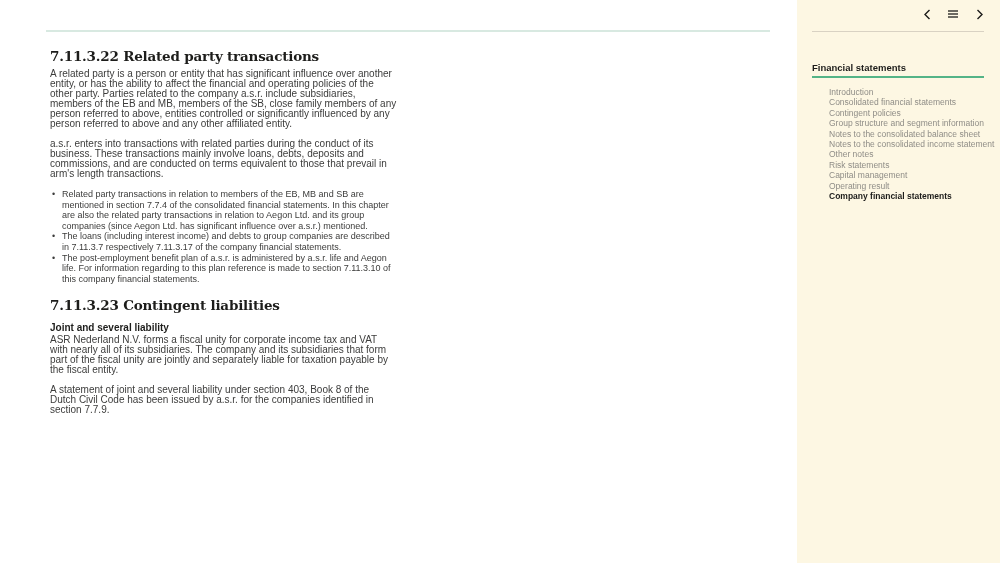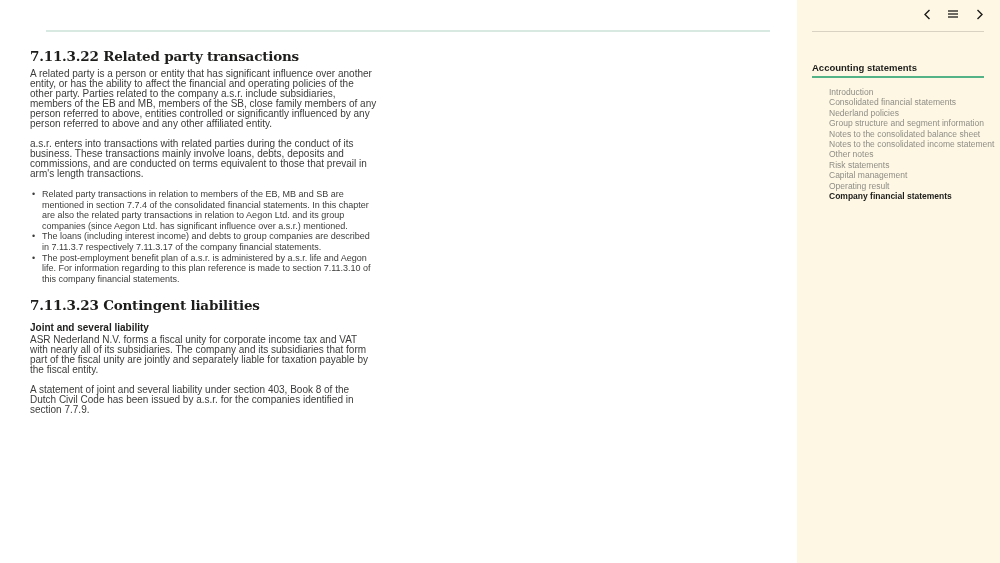--- a/index.html
+++ b/index.html
@@ -10,21 +10,21 @@
 
   
   .run-header { position:absolute; top:11px; left:46px; width:724px; text-align:right; white-space:nowrap; }
   .run-header .sec { font-size:8px; color:#9a9995; letter-spacing:.1px; }
   .run-header .dot { font-size:9px; color:#54b487; margin:0 4px; }
   .run-header .rep { font-size:8.2px; font-weight:bold; color:#1d1d1b; }
   .run-header .pg  { font-size:11px; font-weight:bold; color:#1d1d1b; margin-left:12px; }
   .header-rule { position:absolute; top:30px; left:46px; width:724px; height:2px; background:#d8e9e1; }
 
   
-  .content { position:absolute; top:48px; left:30px; width:347px; color:#3c3c3b; }
+  .content { position:absolute; top:48px; left:50px; width:347px; color:#3c3c3b; }
   .content h1 { font-family:"DejaVu Serif", serif; font-size:13.5px; font-weight:bold; color:#1d1d1b; letter-spacing:-.2px; margin-bottom:5px; }
   .content h2 { font-size:10px; font-weight:bold; color:#1d1d1b; margin:9px 0 2px 0; }
   .content p  { font-size:10px; line-height:10px; margin-bottom:10px; color:#3c3c3b; }
   .content ul { list-style:none; margin:0 0 2px 0; }
   .content li { position:relative; font-size:9px; line-height:10.6px; padding-left:12px; color:#3c3c3b; }
   .content li::before { content:"•"; position:absolute; left:2px; top:0; color:#3c3c3b; }
   .sect2 { margin-top:13px; }
 
   
   .sidebar { position:absolute; top:0; left:797px; width:203px; height:563px; background:#fdf7e3; }
@@ -82,27 +82,27 @@
       </span>
       <span class="icon">
         <svg width="11" height="11" viewBox="0 0 11 11">
             <polyline points="3.5,1 8,5.5 3.5,10" fill="none" stroke="#1d1d1b" stroke-width="1.4"></polyline>
           </svg>
       </span>
     </div>
 
     <div class="side-divider"></div>
 
-    <div class="side-title">Accounting statements</div>
+    <div class="side-title">Financial statements</div>
     <div class="side-accent"></div>
 
     <ul class="side-list">
       <li>Introduction</li>
       <li>Consolidated financial statements</li>
-      <li>Nederland policies</li>
+      <li>Contingent policies</li>
       <li>Group structure and segment information</li>
       <li>Notes to the consolidated balance sheet</li>
       <li>Notes to the consolidated income statement</li>
       <li>Other notes</li>
       <li>Risk statements</li>
       <li>Capital management</li>
       <li>Operating result</li>
       <li class="active">Company financial statements</li>
     </ul>
 

